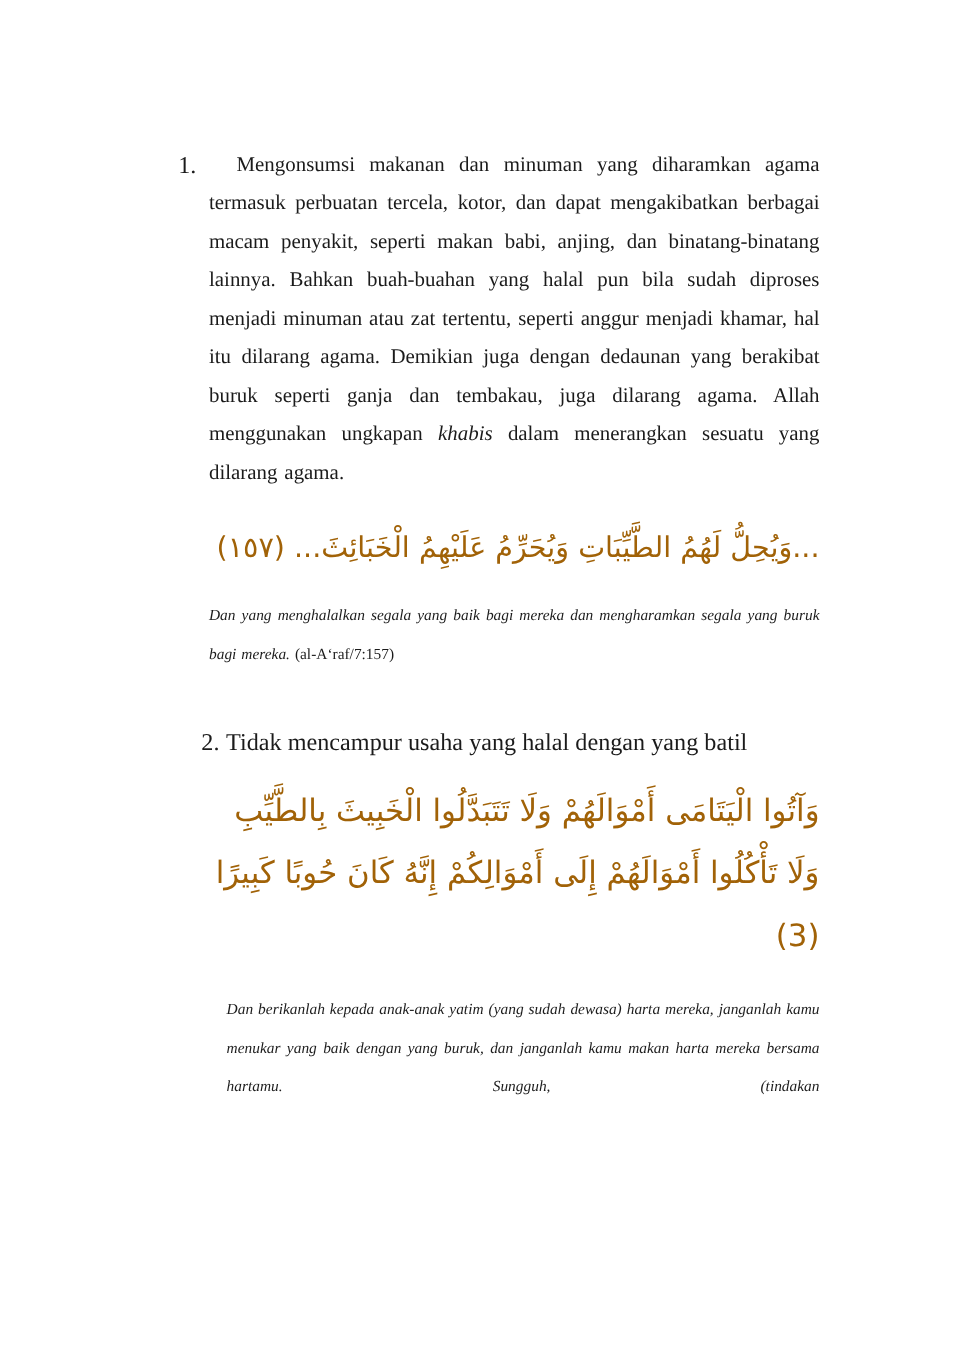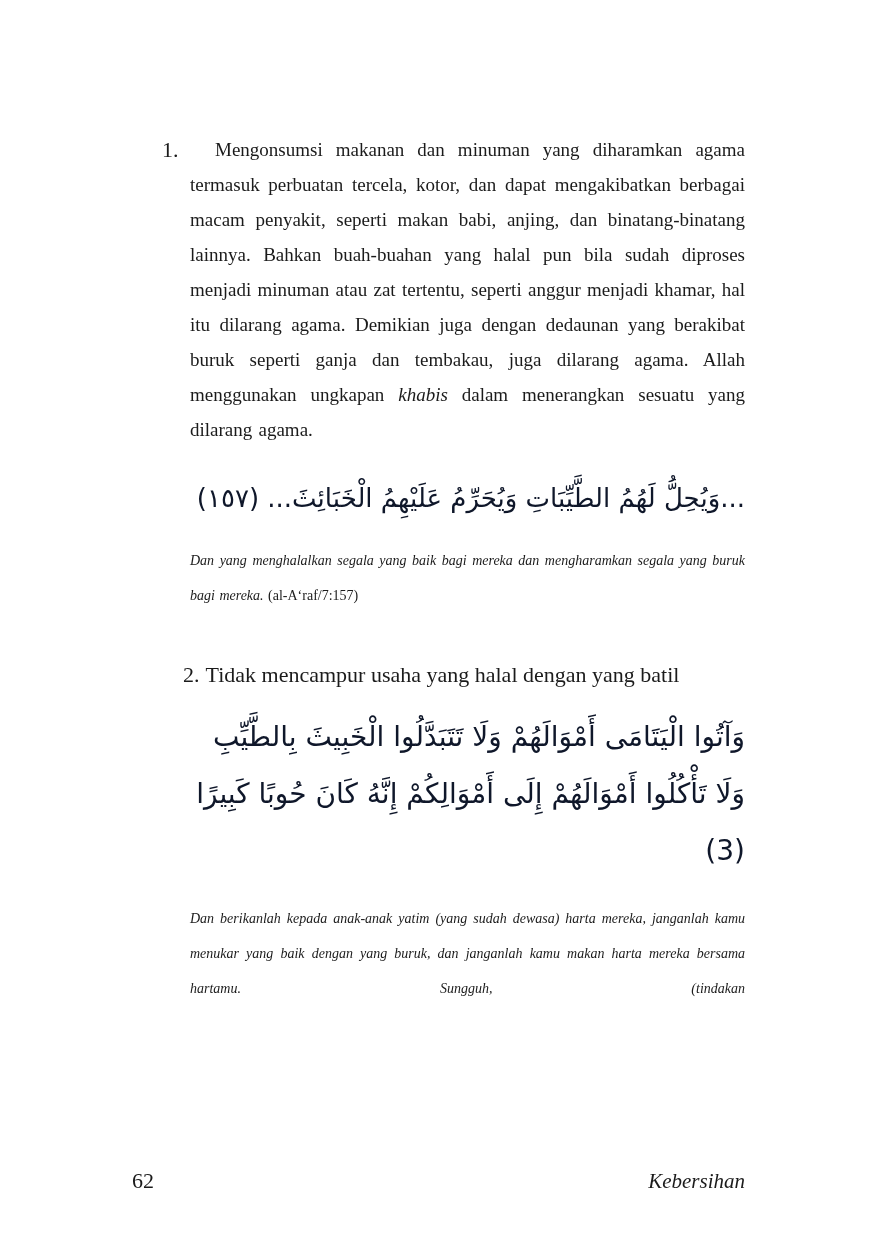--- a/index.html
+++ b/index.html
@@ -49,21 +49,21 @@
     text-align: justify;
     text-indent: 25px;
     word-spacing: 1.5px;
     font-size: 19px;
   }
   .arabic-verse {
     direction: rtl;
     unicode-bidi: embed;
     text-align: right;
     font-family: "DejaVu Sans", sans-serif;
-    color: #0f172a;
+    color: #a16207;
   }
   .verse-1 {
     margin-top: 20px;
     font-size: 26px;
     line-height: 62px;
     white-space: nowrap;
   }
   .verse-2 {
     margin-top: 16px;
     font-size: 28px;
@@ -73,20 +73,21 @@
     margin: 0;
     margin-top: 14px;
     font-style: italic;
     text-align: justify;
     font-size: 14px;
     word-spacing: 1px;
   }
   .translation-2 {
     margin-top: 22px;
     text-align-last: justify;
+    margin-left: 16px;
   }
   .citation {
     font-style: normal;
   }
   .heading-2 {
     position: relative;
     margin-left: -7px;
     margin-top: 44px;
   }
   .heading-2 .item-num {
@@ -129,18 +130,14 @@
     <div class="item-heading heading-2">
       <span class="item-num">2.</span><span>Tidak mencampur usaha yang halal dengan yang batil</span>
     </div>
 
     <div class="arabic-verse verse-2">وَآتُوا الْيَتَامَى أَمْوَالَهُمْ وَلَا تَتَبَدَّلُوا الْخَبِيثَ بِالطَّيِّبِ وَلَا تَأْكُلُوا أَمْوَالَهُمْ إِلَى أَمْوَالِكُمْ إِنَّهُ كَانَ حُوبًا كَبِيرًا (3)</div>
 
     <p class="translation translation-2">Dan berikanlah kepada anak-anak yatim (yang sudah dewasa) harta mereka, janganlah kamu menukar yang baik dengan yang buruk, dan janganlah kamu makan harta mereka bersama hartamu. Sungguh, (tindakan</p>
 
   </div>
 
-  <div class="footer">
-    <span class="page-number">62</span>
-    <span class="running-title">Kebersihan</span>
-  </div>
 
 </div>
 
 </body></html>

